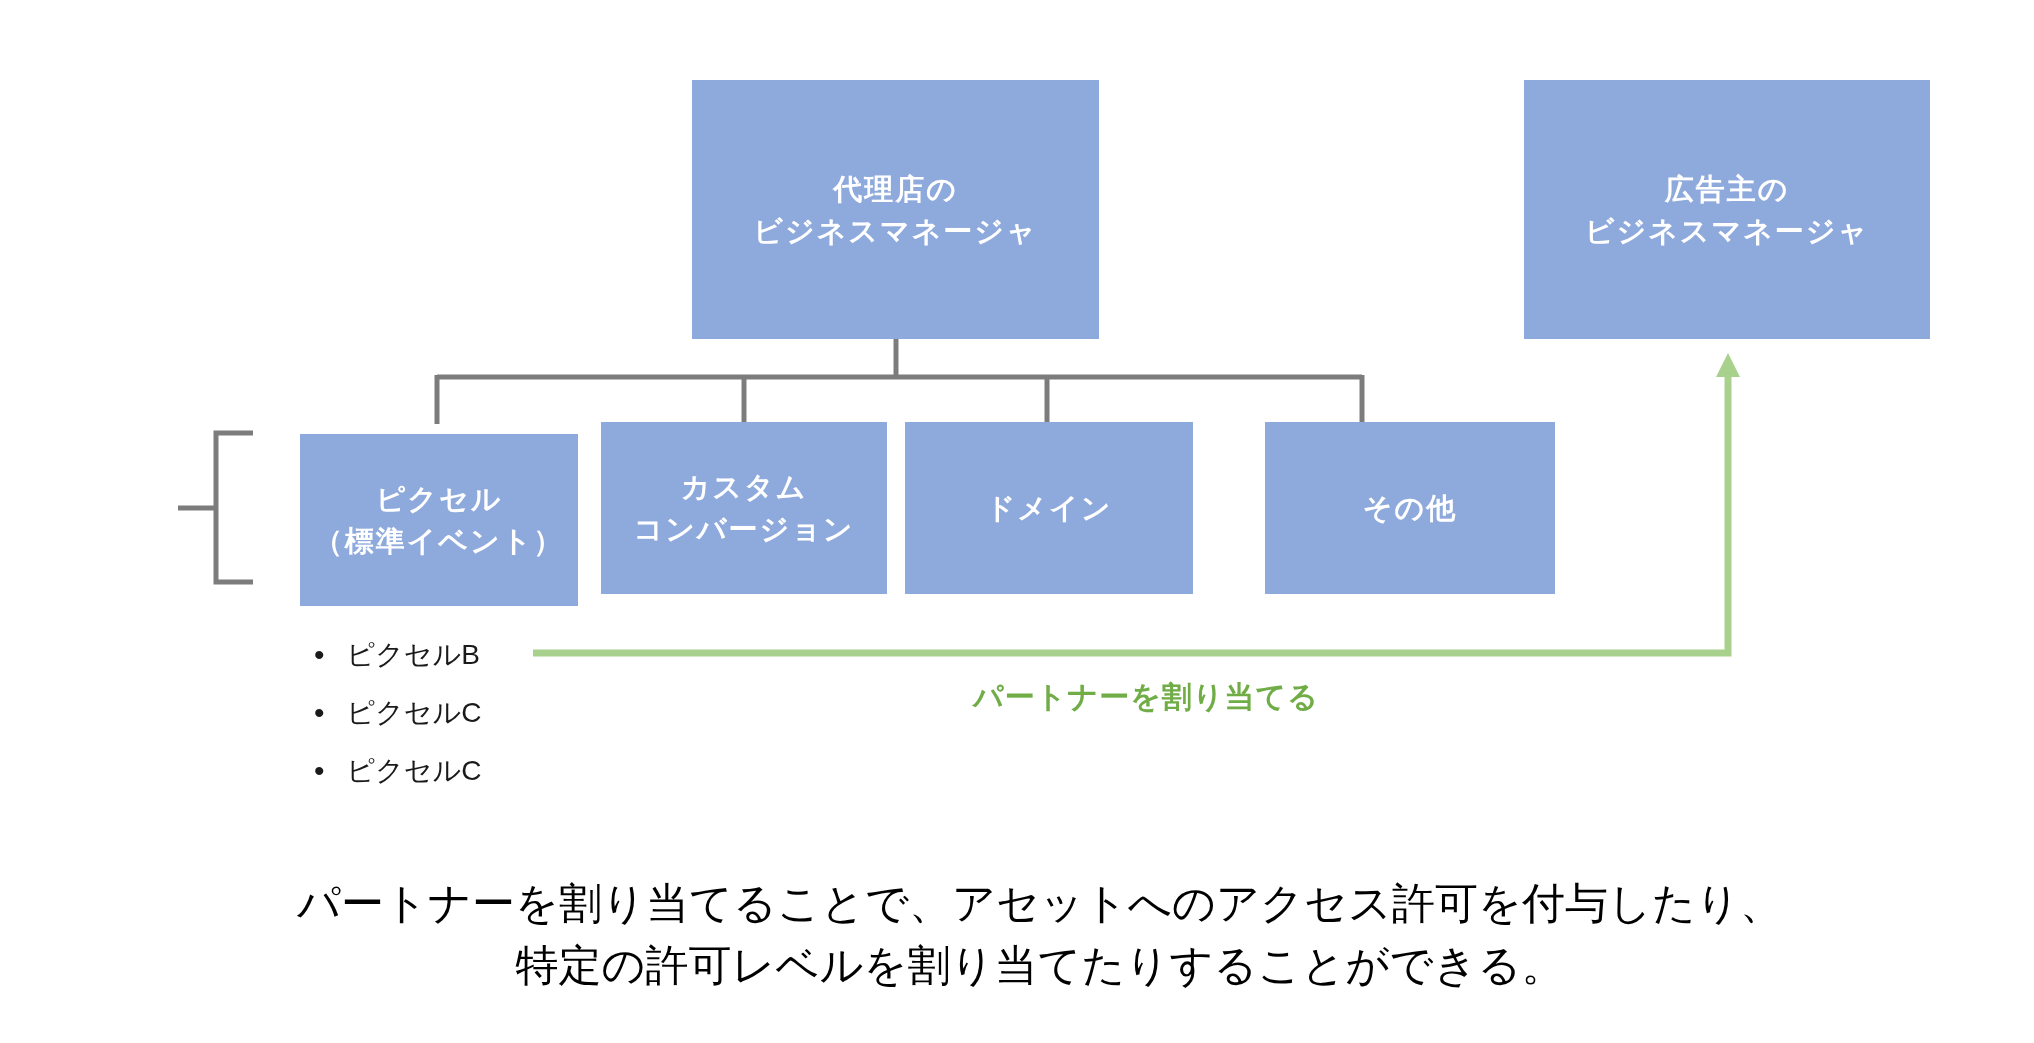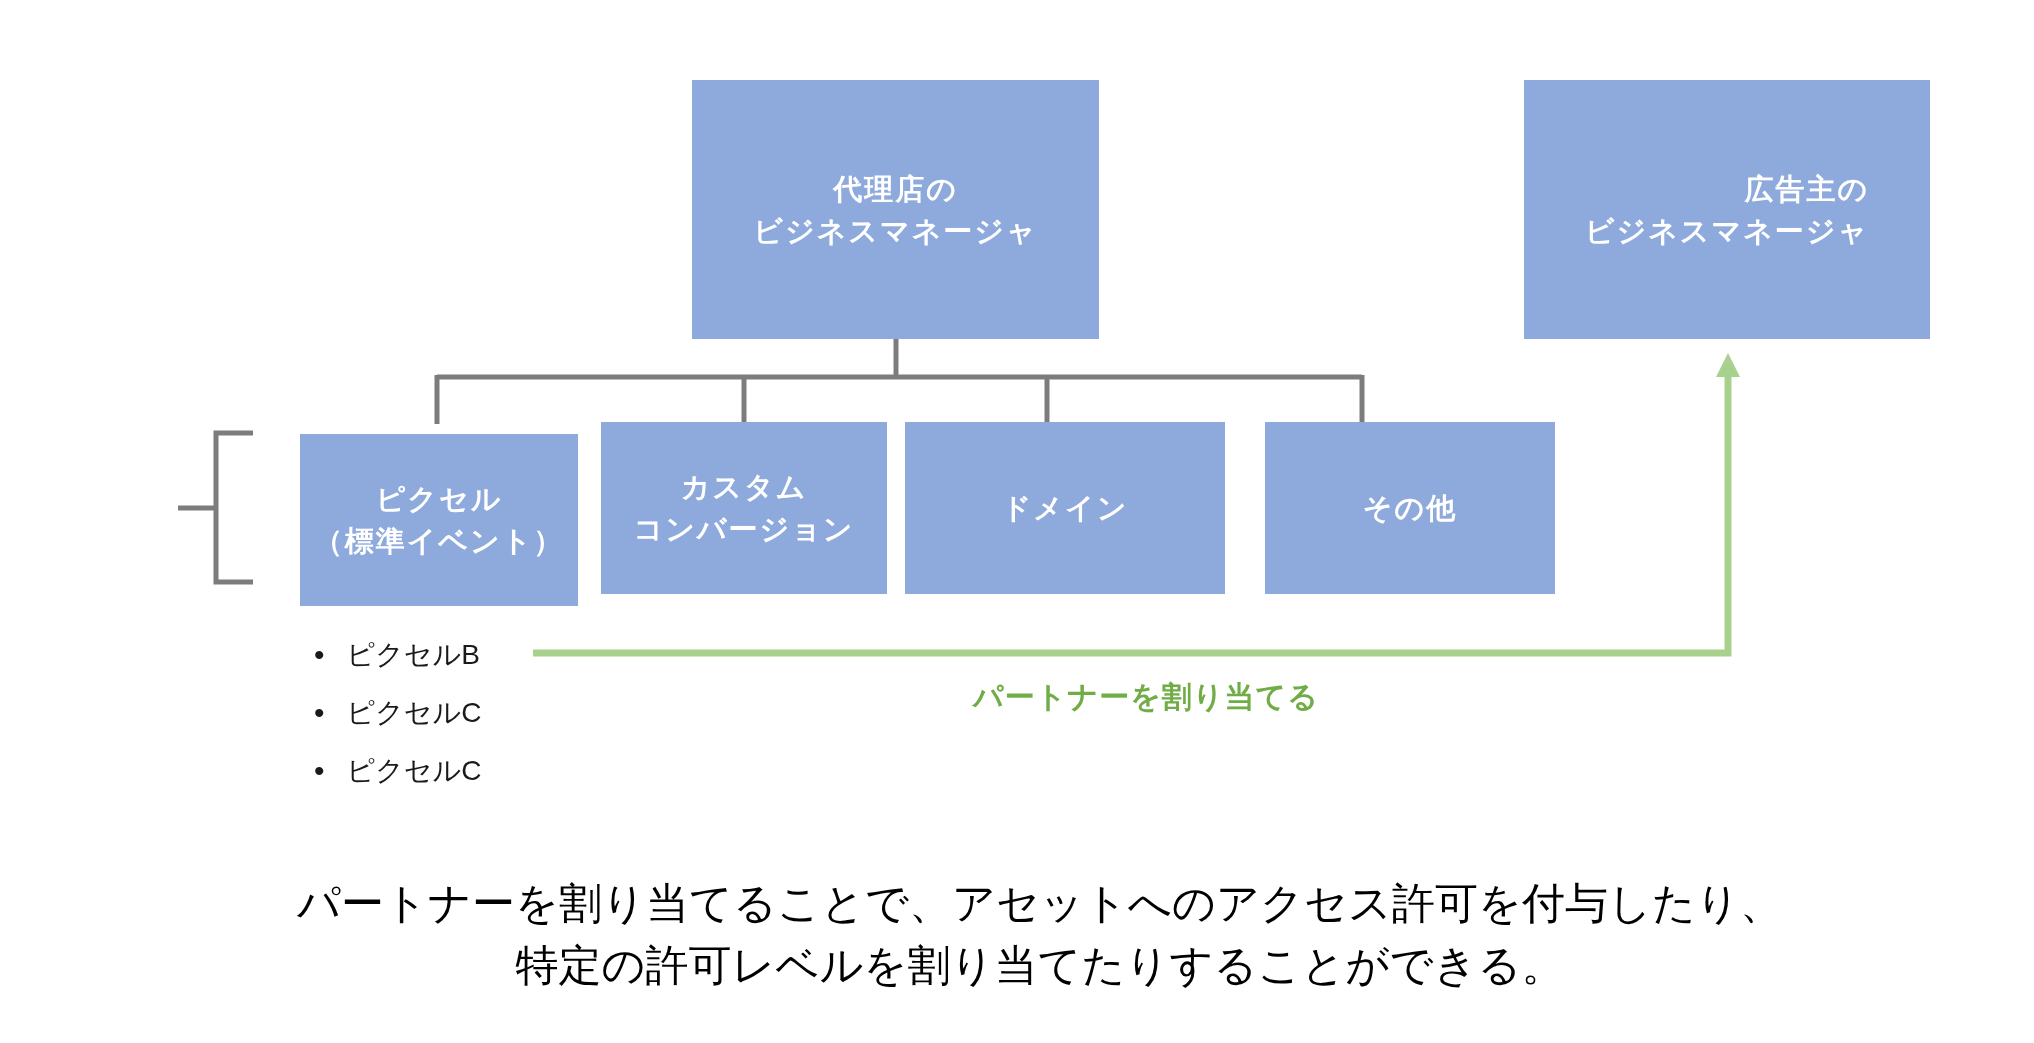--- a/index.html
+++ b/index.html
@@ -24,24 +24,24 @@
     align-items: center;
     justify-content: center;
     text-align: center;
     font-weight: bold;
     font-size: 29px;
     line-height: 42px;
     letter-spacing: 2px;
     white-space: pre-line;
   }
   .node-agency     { left: 692px;  top: 80px;  width: 407px; height: 259px; }
-  .node-advertiser { left: 1524px; top: 80px;  width: 406px; height: 259px; text-align: right; }
+  .node-advertiser { left: 1524px; top: 80px;  width: 406px; height: 259px; }
   .node-asset-1    { left: 300px;  top: 422px; width: 278px; height: 172px; margin-top: 12px; }
   .node-asset-2    { left: 601px;  top: 422px; width: 286px; height: 172px; }
-  .node-asset-3    { left: 905px;  top: 422px; width: 320px; height: 172px; }
+  .node-asset-3    { left: 905px;  top: 422px; width: 288px; height: 172px; }
   .node-asset-4    { left: 1217px; top: 422px; width: 290px; height: 172px; margin-left: 48px; }
 
   
   #overlay {
     position: absolute;
     left: 0; top: 0;
     width: 2034px; height: 1043px;
     pointer-events: none;
   }
   .gray-line {

